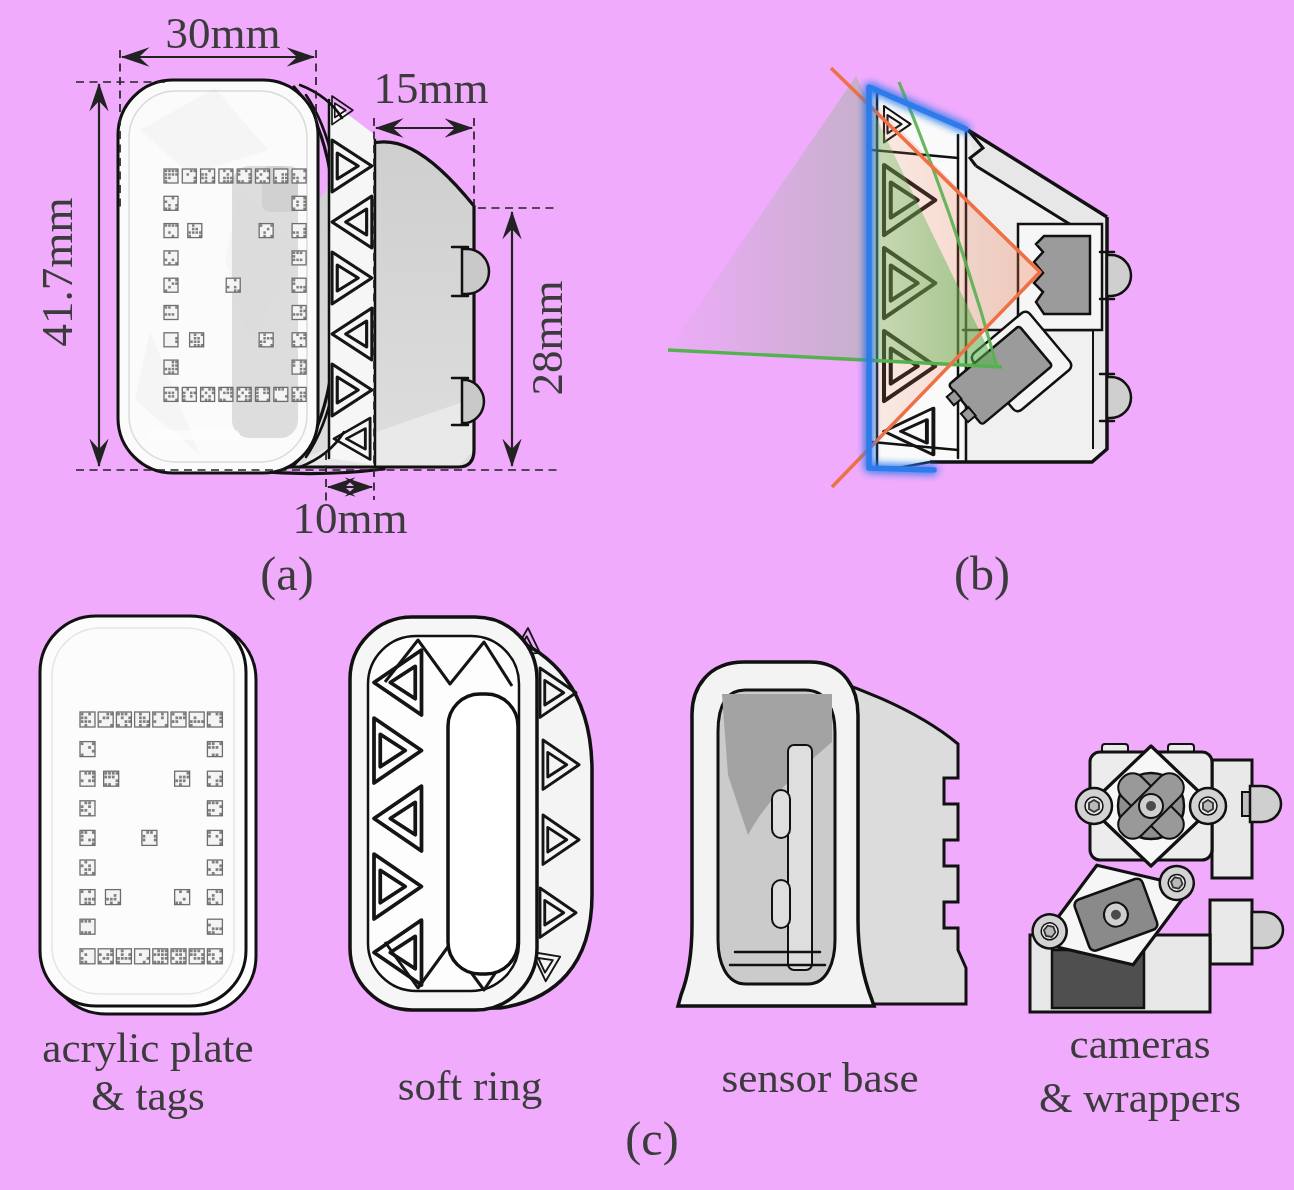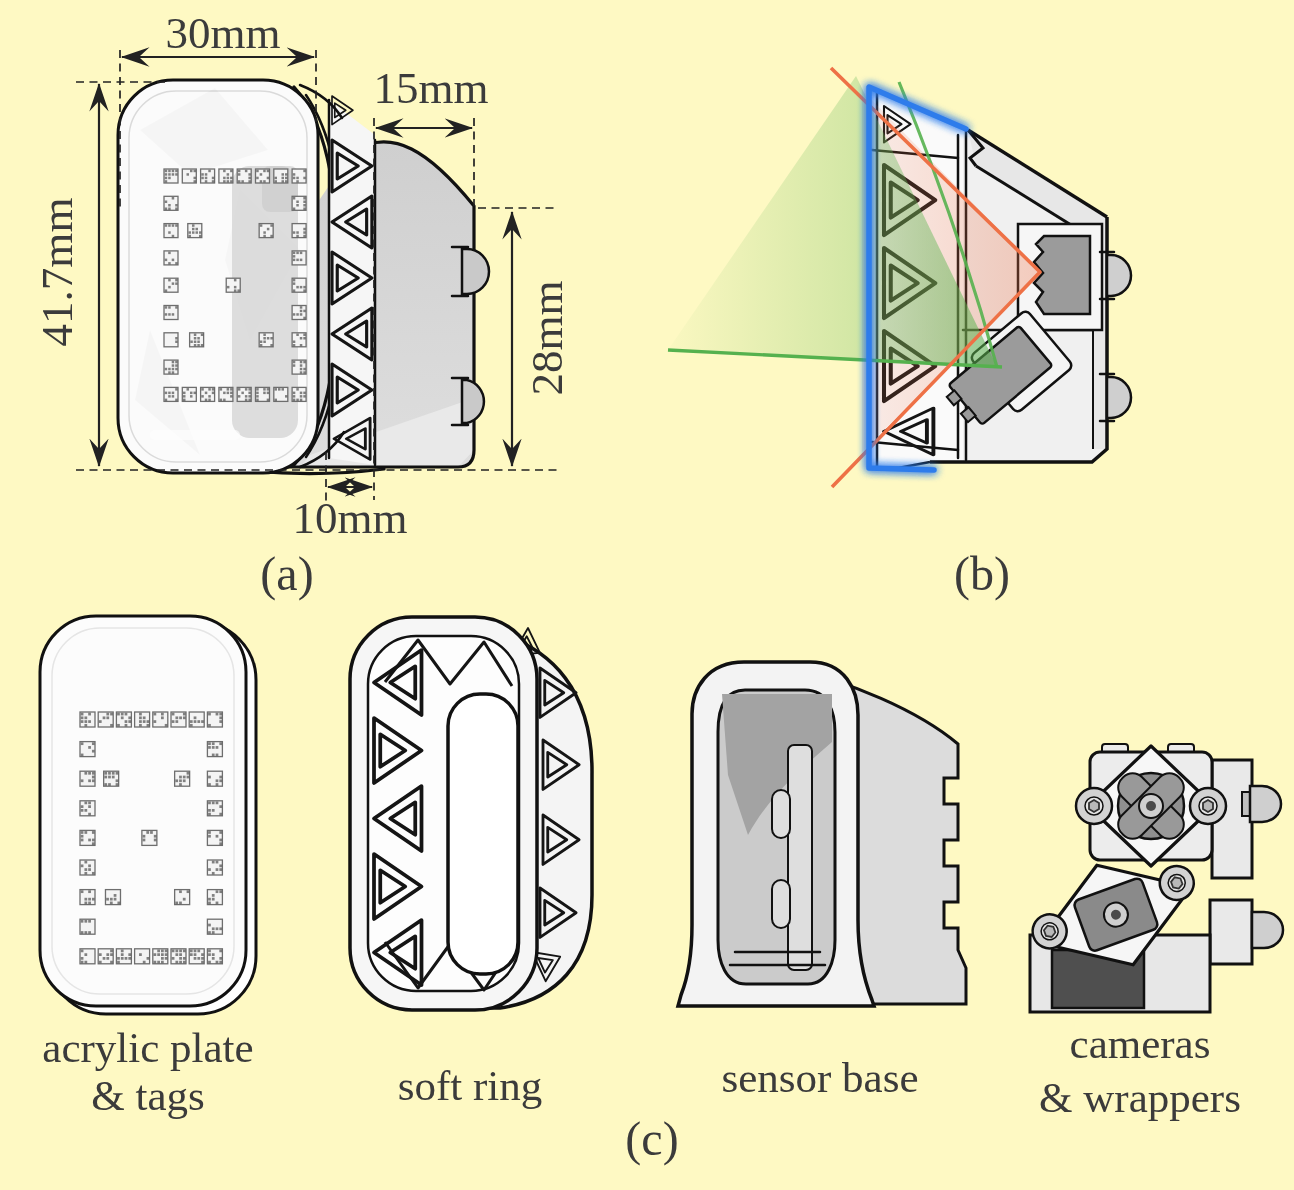--- a/index.html
+++ b/index.html
@@ -1,16 +1,16 @@
 <!DOCTYPE html>
 <html><head>
 <meta charset="utf-8">
 <style>
   html,body{margin:0;padding:0;background:#ffffff;}
-  .fig{position:relative;width:1294px;height:1190px;background:#fef9c3;overflow:hidden;}
+  .fig{position:relative;width:1294px;height:1190px;background:#f0abfc;overflow:hidden;}
   svg{position:absolute;left:0;top:0;}
   svg text{font-family:"Liberation Serif","DejaVu Serif",serif;fill:#3b3b3b;}
   .dimtext{font-size:45px;}
   .captext{font-size:43px;}
   .plabel{font-size:48px;}
   .mid{text-anchor:middle;}
   .dimline{stroke:#222;stroke-width:2.2;fill:none;}
   .dash{stroke:#222;stroke-width:1.7;stroke-dasharray:8 5.5;fill:none;}
   .ink{stroke:#111;fill:none;stroke-width:2.5;stroke-linecap:round;}
   .ink3{stroke:#111;fill:none;stroke-width:3.2;stroke-linecap:round;stroke-linejoin:round;}

